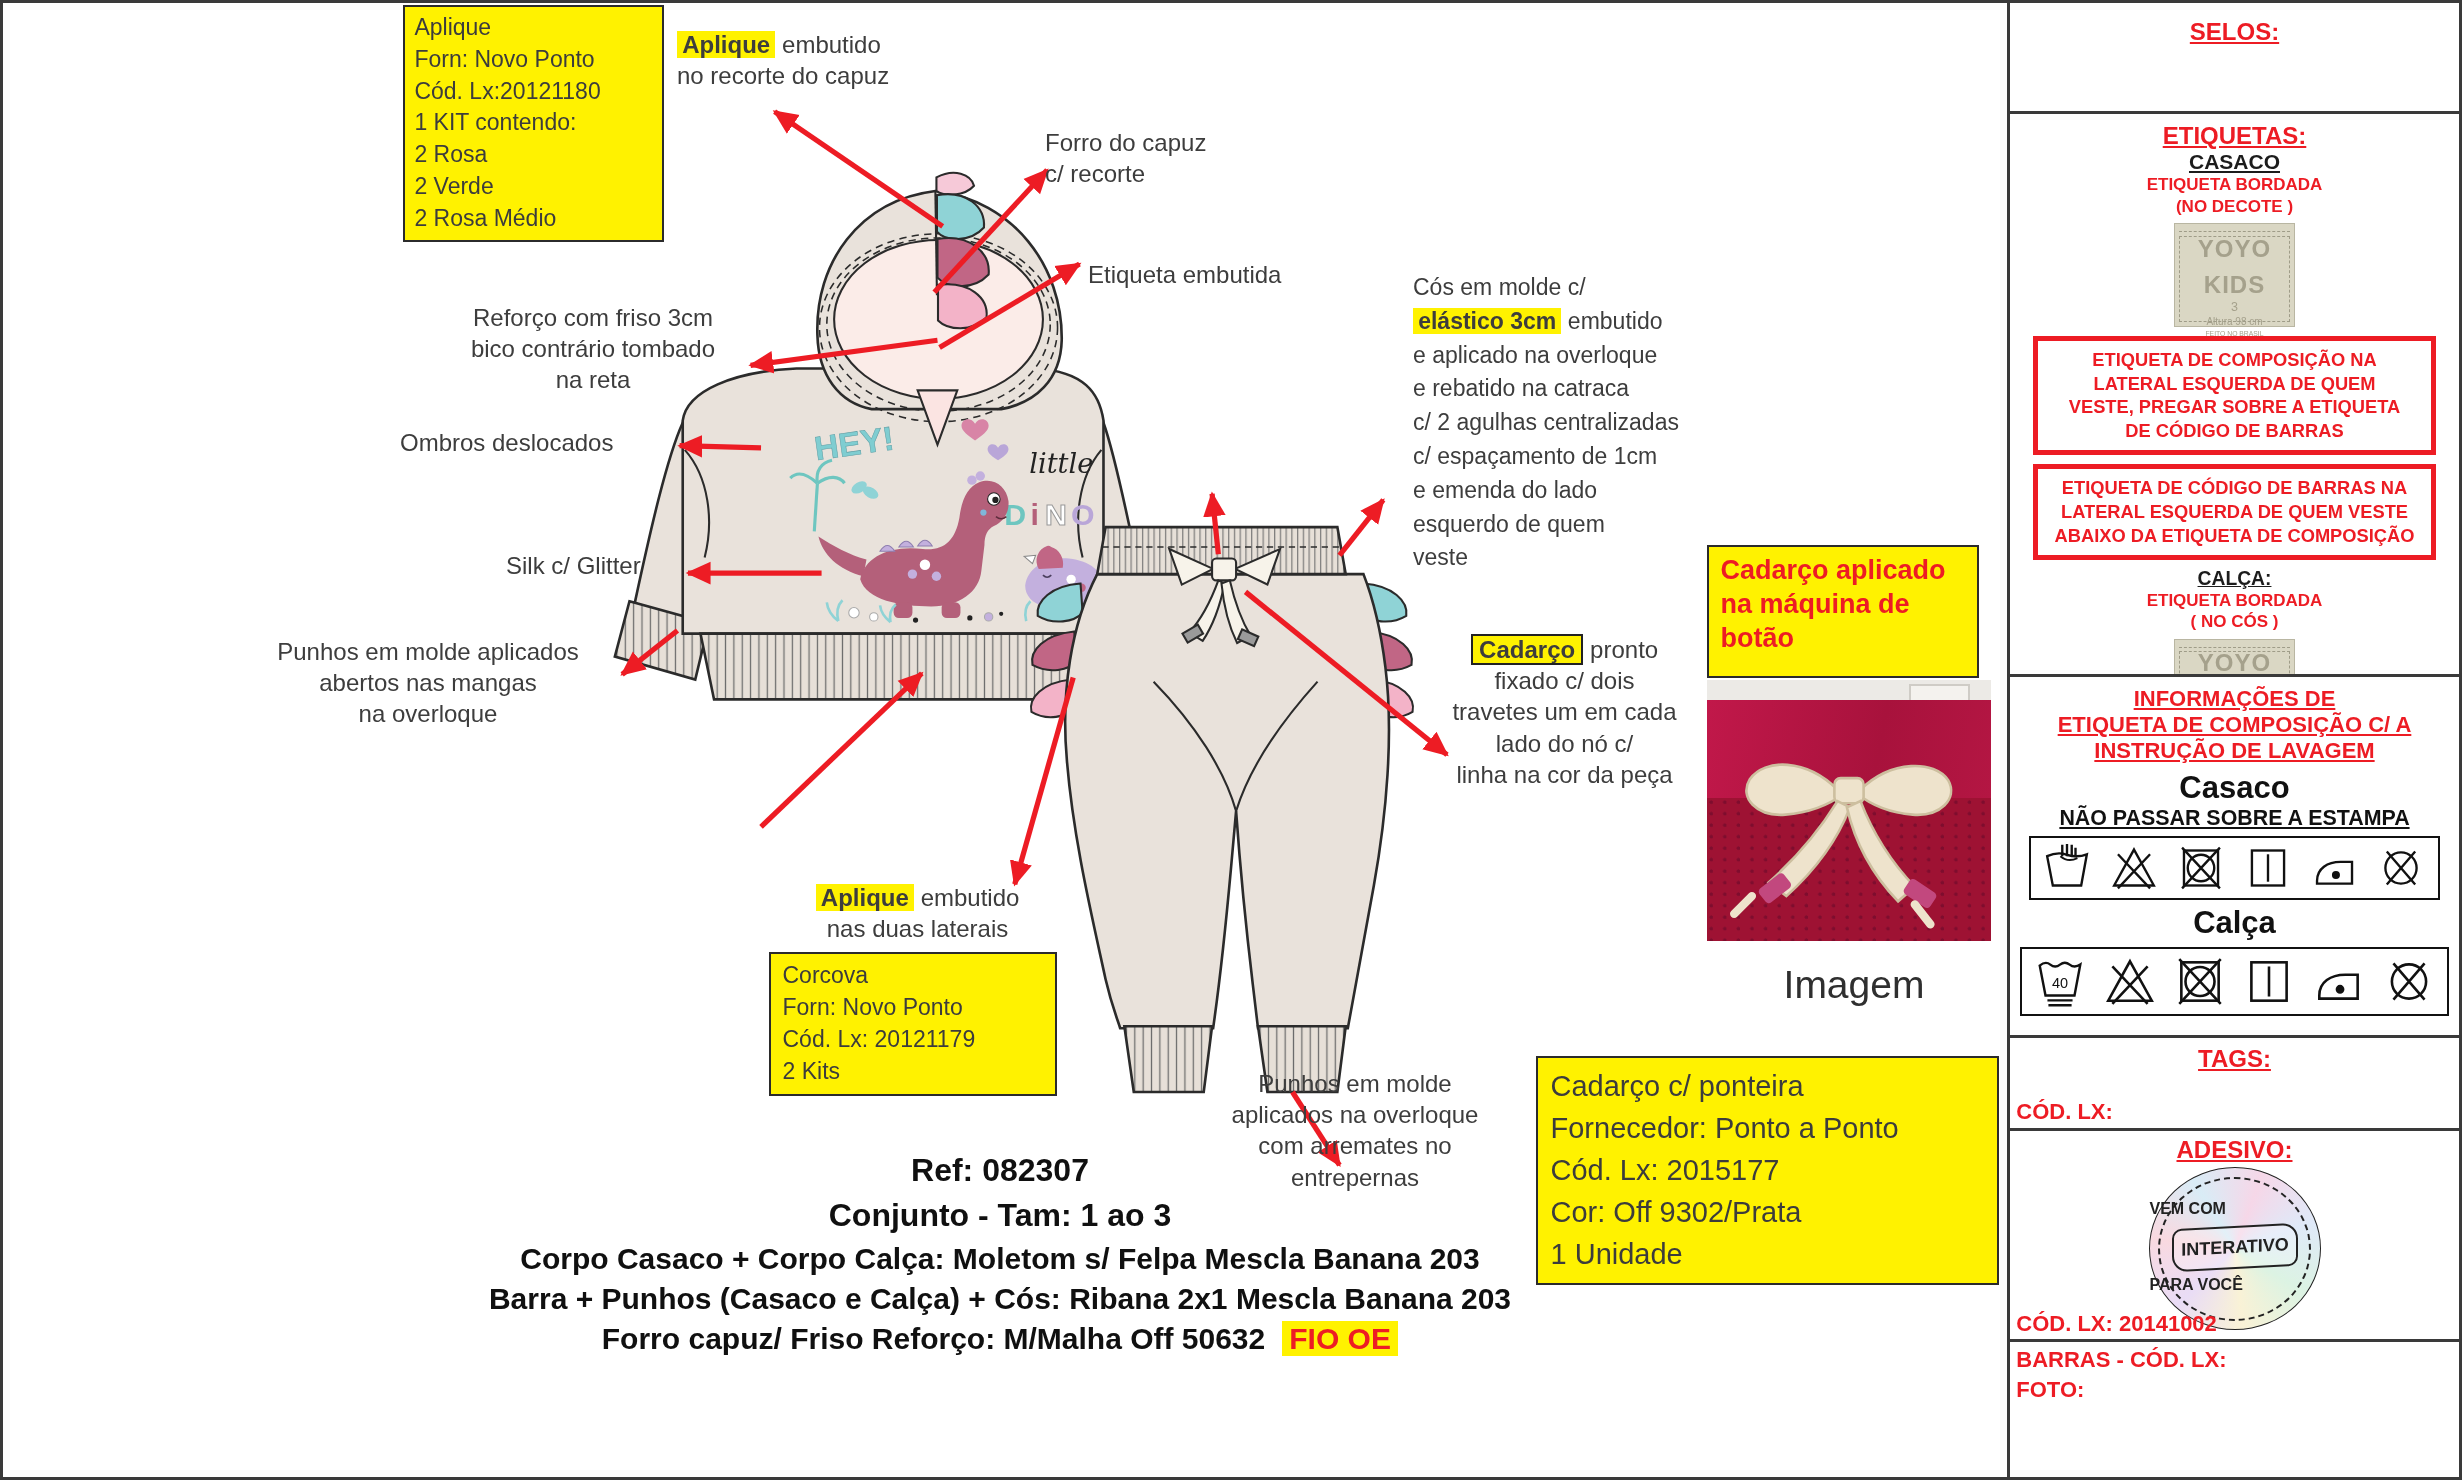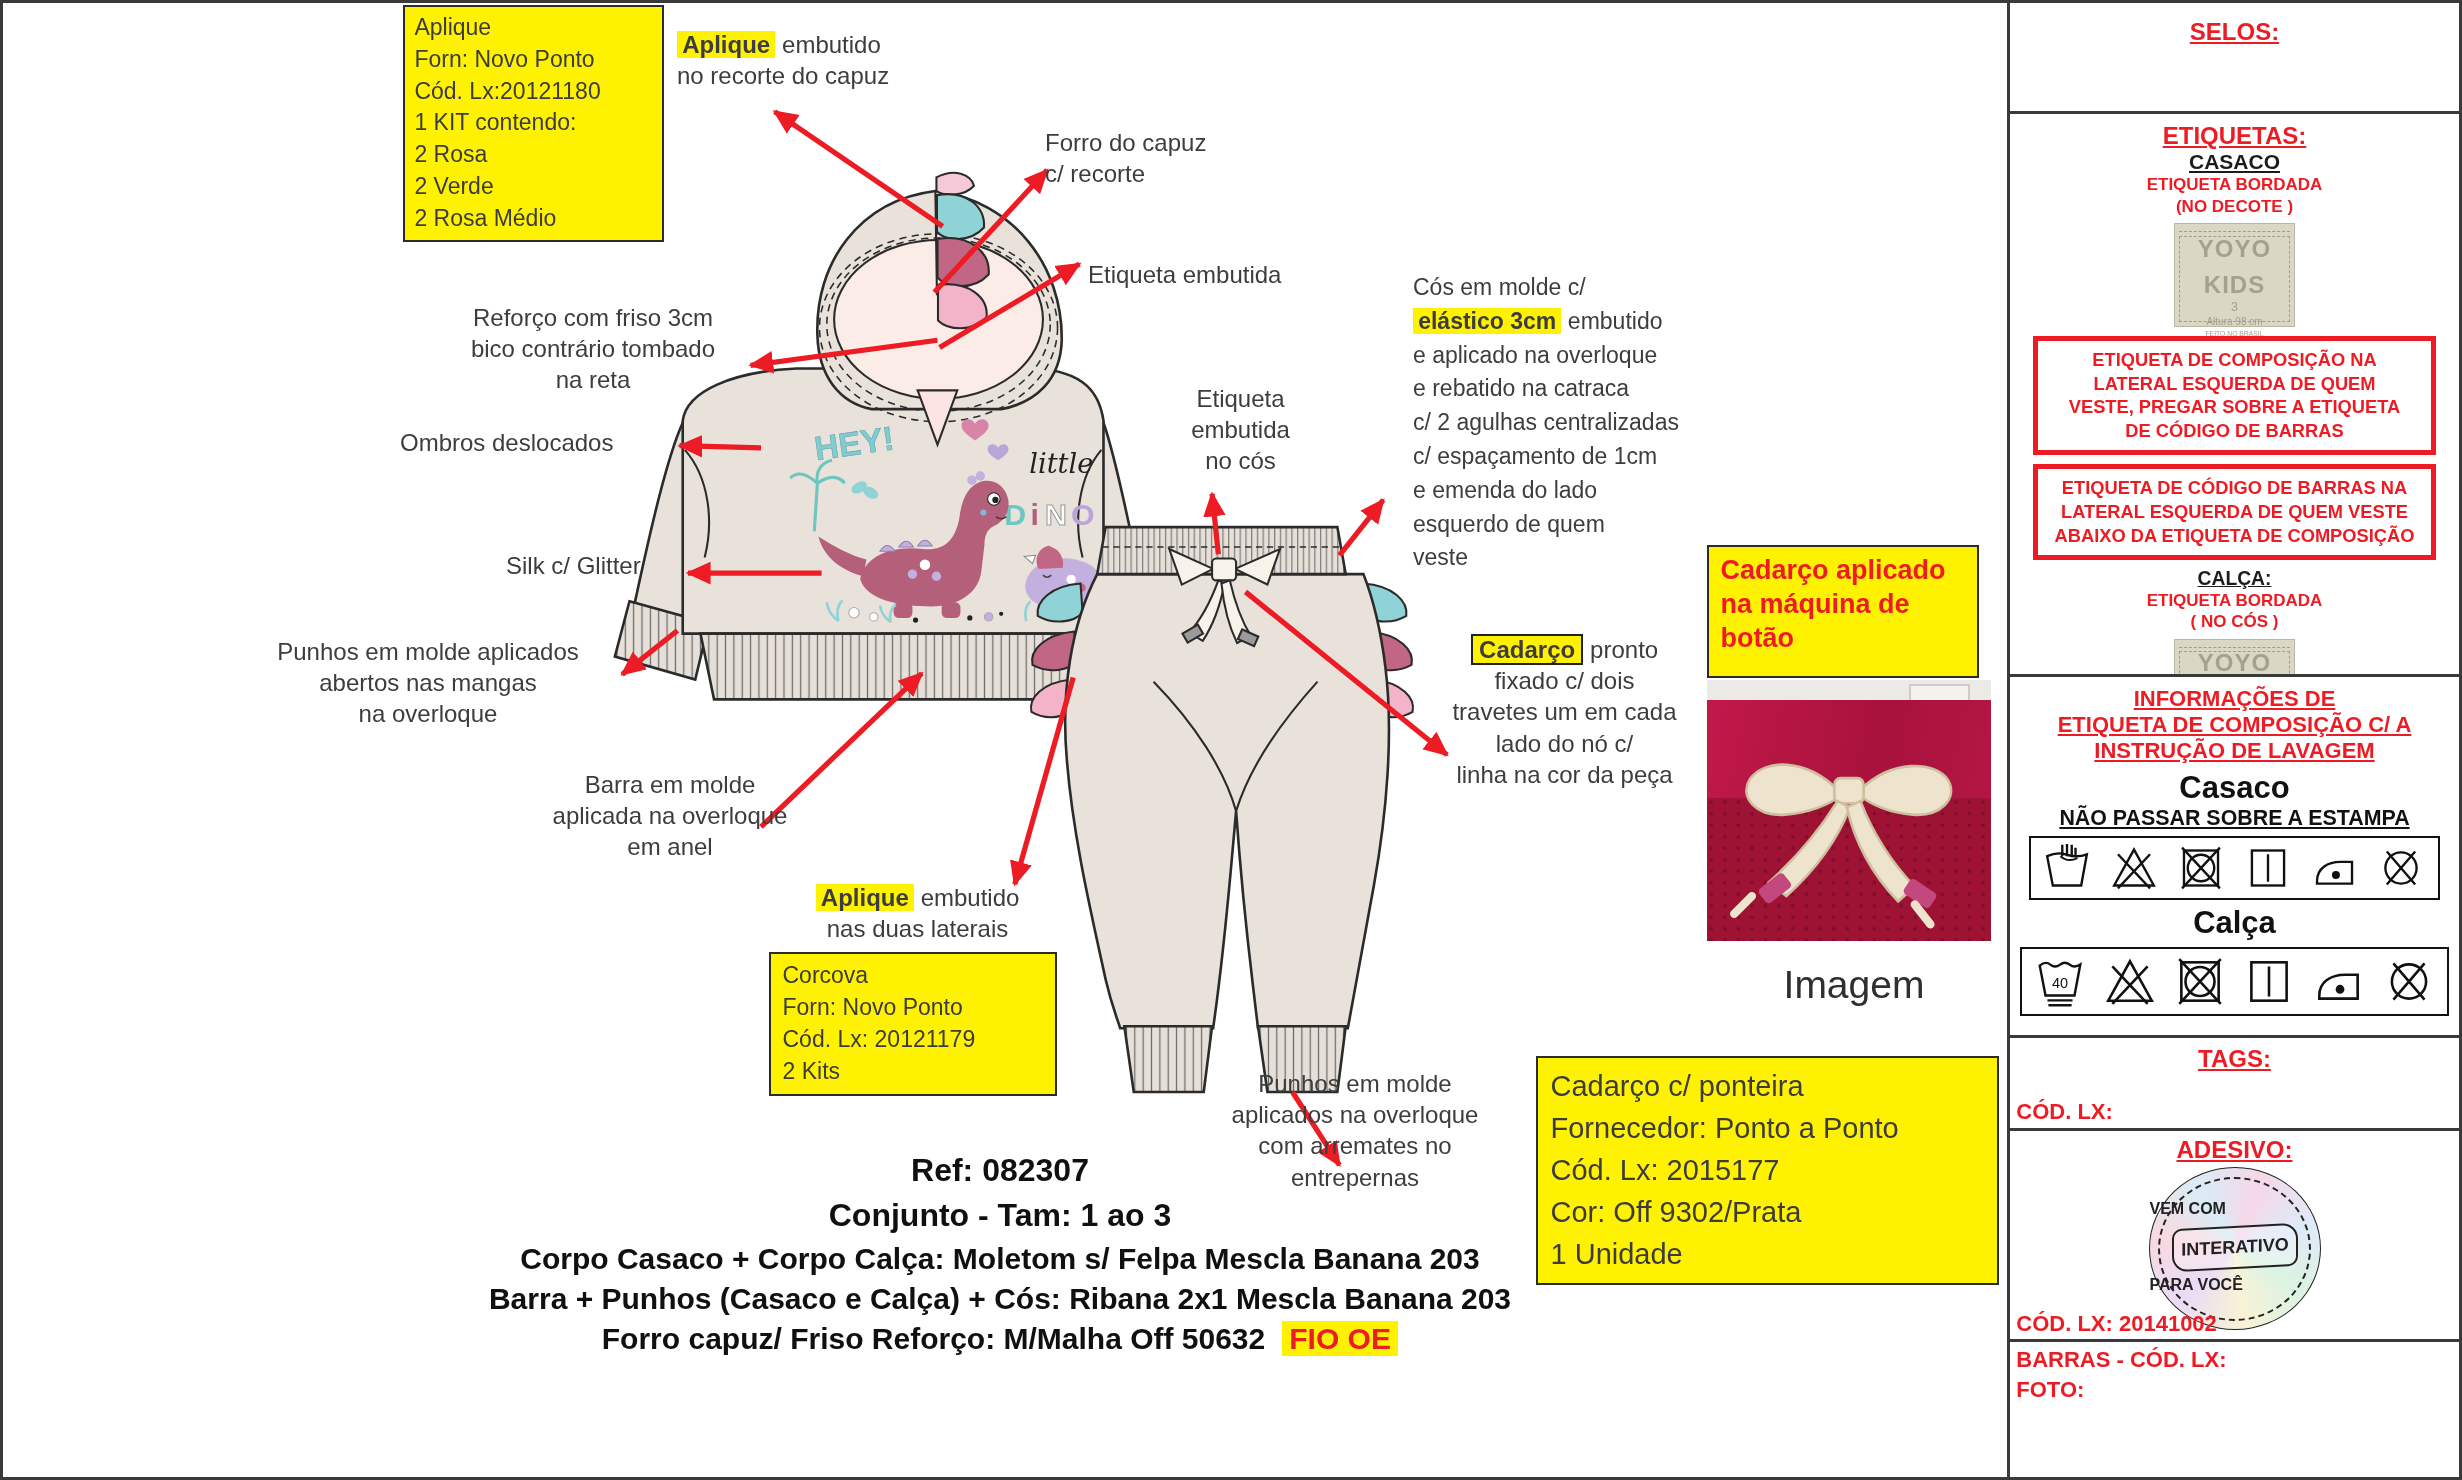--- a/index.html
+++ b/index.html
@@ -263,25 +263,20 @@
   <div class="abs callout" style="left:503px;top:547px;">
     <span>Silk c/ Glitter</span>
   </div>
 
   <div class="abs callout c" style="left:219px;top:633px;width:412px;">
     <div>Punhos em molde aplicados</div>
     <div>abertos nas mangas</div>
     <div>na overloque</div>
   </div>
 
-  <div class="abs callout c" style="left:500px;top:766px;width:334px;">
-    <div>Barra em molde</div>
-    <div>aplicada na overloque</div>
-    <div>em anel</div>
-  </div>
 
   <div class="abs callout c" style="left:745px;top:879px;width:339px;">
     <div><span class="hl">Aplique</span><span> embutido</span></div>
     <div>nas duas laterais</div>
   </div>
 
   <div class="abs ybox" style="left:766px;top:949px;width:288px;padding:6.3px 11.5px;">
     <div class="ln">Corcova</div>
     <div class="ln">Forn: Novo Ponto</div>
     <div class="ln">Cód. Lx: 20121179</div>
@@ -293,25 +288,20 @@
     <div><span class="hl">elástico 3cm</span><span> embutido</span></div>
     <div>e aplicado na overloque</div>
     <div>e rebatido na catraca</div>
     <div>c/ 2 agulhas centralizadas</div>
     <div>c/ espaçamento de 1cm</div>
     <div>e emenda do lado</div>
     <div>esquerdo de quem</div>
     <div>veste</div>
   </div>
 
-  <div class="abs callout c" style="left:1159px;top:380px;width:157px;">
-    <div>Etiqueta</div>
-    <div>embutida</div>
-    <div>no cós</div>
-  </div>
 
   <div class="abs callout c" style="left:1384px;top:631px;width:355px;">
     <div><span class="hlbox">Cadarço</span><span> pronto</span></div>
     <div>fixado c/ dois</div>
     <div>travetes um em cada</div>
     <div>lado do nó c/</div>
     <div>linha na cor da peça</div>
   </div>
 
   <div class="abs callout c" style="left:1164px;top:1065px;width:376px;">

